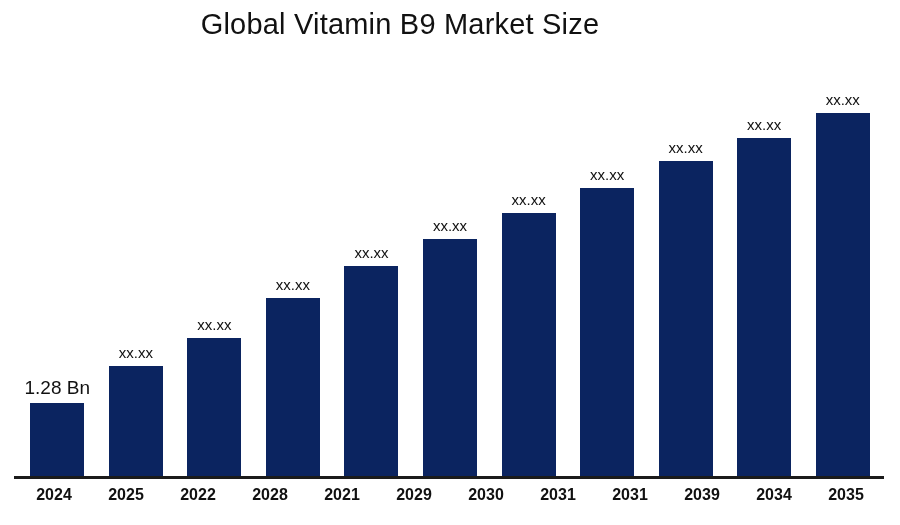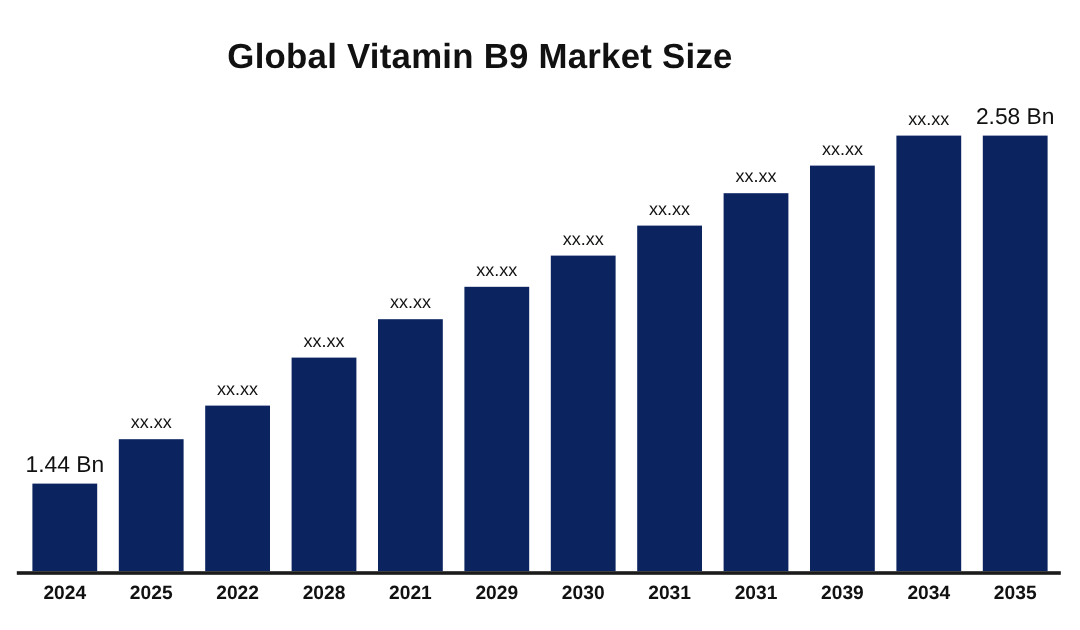--- a/index.html
+++ b/index.html
@@ -14,26 +14,26 @@
     overflow: hidden;
   }
   #chart-root {
     position: relative;
     width: 900px;
     height: 525px;
     box-sizing: border-box;
   }
   #chart-title {
     position: absolute;
-    top: 32px;
+    top: 8px;
     left: 0;
     width: 800px;
     text-align: center;
     font-size: 29px;
-    font-weight: bold;
+    font-weight: normal;
     color: #111111;
     letter-spacing: 0.2px;
   }
   #plot-area {
     position: absolute;
     left: 18px;
     top: 88px;
     width: 864px;
     height: 388px;
   }
@@ -99,21 +99,21 @@
 <body>
 
 <div id="chart-root">
 
   <div id="chart-title">Global Vitamin B9 Market Size</div>
 
   <div id="plot-area">
     <div id="bars-row">
 
       <div class="bar-slot">
-        <div class="bar-label big">1.44 Bn</div>
+        <div class="bar-label big">1.28 Bn</div>
         <div class="bar-rect" style="height: 73px; background: rgb(11, 36, 96);"></div>
       </div>
 
       <div class="bar-slot">
         <div class="bar-label">xx.xx</div>
         <div class="bar-rect" style="height: 110px; background: rgb(11, 36, 96);"></div>
       </div>
 
       <div class="bar-slot">
         <div class="bar-label">xx.xx</div>
@@ -153,24 +153,20 @@
       <div class="bar-slot">
         <div class="bar-label">xx.xx</div>
         <div class="bar-rect" style="height: 338px; background: rgb(11, 36, 96);"></div>
       </div>
 
       <div class="bar-slot">
         <div class="bar-label">xx.xx</div>
         <div class="bar-rect" style="height: 363px; background: rgb(11, 36, 96);"></div>
       </div>
 
-      <div class="bar-slot">
-        <div class="bar-label big">2.58 Bn</div>
-        <div class="bar-rect" style="height: 392px; background: rgb(11, 36, 96);"></div>
-      </div>
 
     </div>
   </div>
 
   <div id="axis-line" style="background: rgb(27, 27, 27);"></div>
 
   <div id="x-axis-labels">
     <div class="x-tick">2024</div>
     <div class="x-tick">2025</div>
     <div class="x-tick">2022</div>

